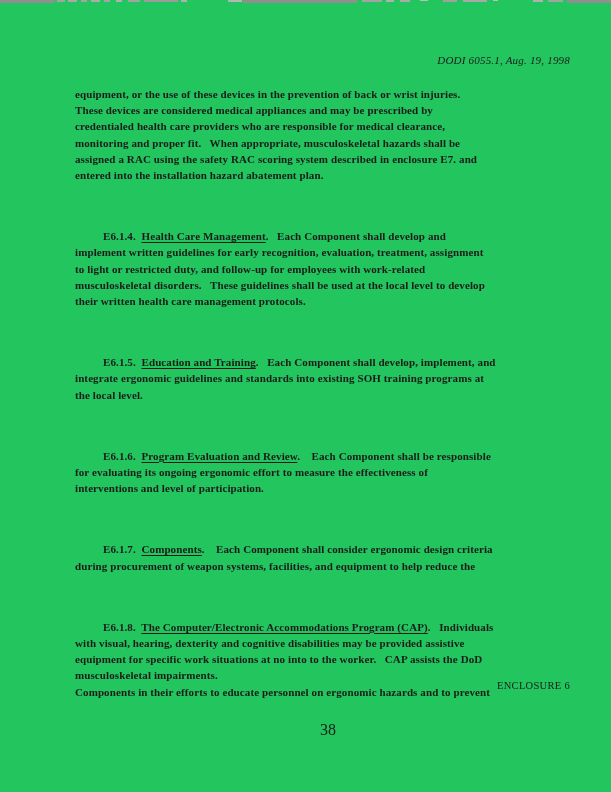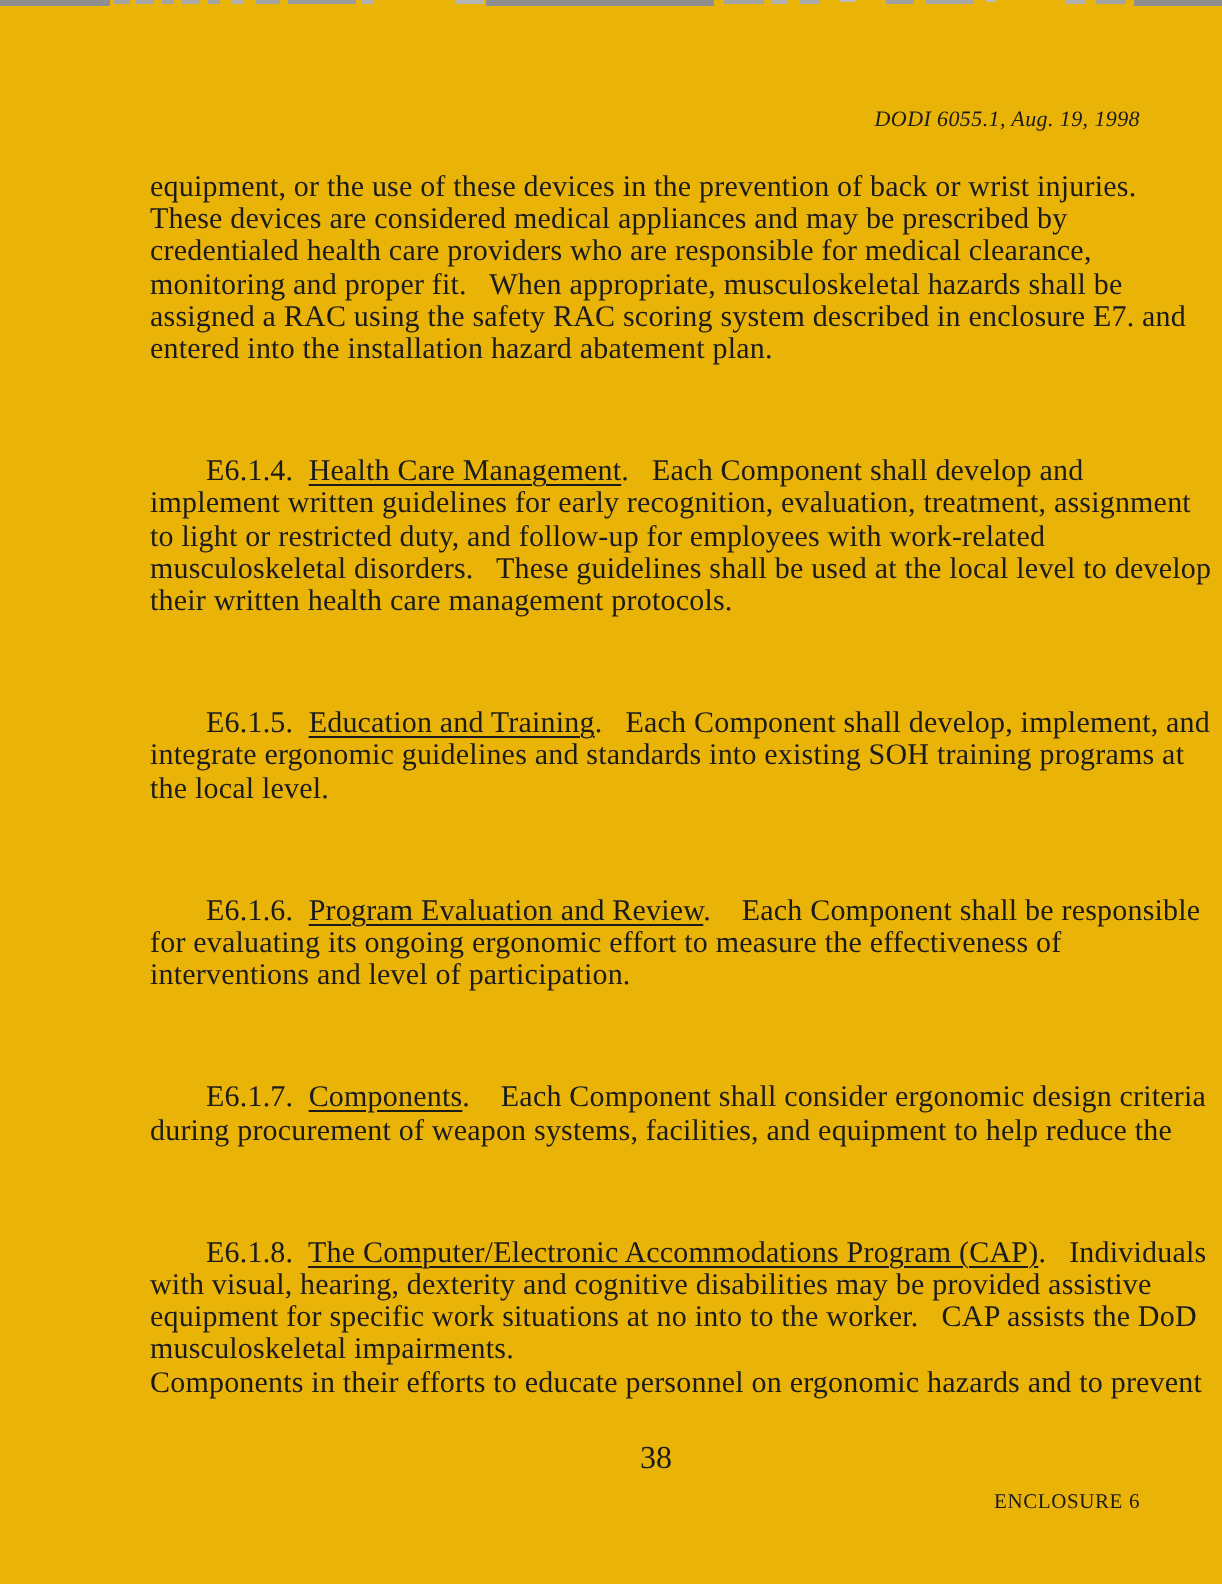--- a/index.html
+++ b/index.html
@@ -1,20 +1,20 @@
 <!DOCTYPE html>
 <html><head>
 <meta charset="utf-8">
 <style>
   html, body { margin: 0; padding: 0; background: #ffffff; }
   .page {
     position: relative;
     width: 611px;
     height: 792px;
-    background: #eab308;
+    background: #22c55e;
     font-family: "Liberation Serif", "DejaVu Serif", serif;
     color: #1b1b1b;
     overflow: hidden;
   }
   .top-artifact { position: absolute; top: 0; left: 0; width: 611px; height: 4px; }
   .top-artifact .seg { position: absolute; top: 0; }
   .header-date {
     position: absolute;
     top: 54px;
     left: 75px;
@@ -22,43 +22,44 @@
     text-align: right;
     font-style: italic;
     font-size: 11px;
     letter-spacing: 0.2px;
   }
   .doc-body {
     position: absolute;
     top: 86px;
     left: 75px;
     width: 500px;
-    font-size: 15px;
+    font-size: 11px;
     line-height: 16.2px;
     letter-spacing: 0.1px;
+    font-weight: bold;
   }
   .para { margin: 0 0 13px 0; }
   .para.indent .line:first-child { padding-left: 28px; margin-top: 45px; }
   .line { white-space: pre; }
   .u {
     text-decoration: underline;
     text-underline-offset: 2px;
     text-decoration-thickness: 1px;
   }
   .footer-page {
     position: absolute;
     top: 721px;
     left: 88px;
     width: 480px;
     text-align: center;
     font-size: 16px;
   }
   .footer-enc {
     position: absolute;
-    top: 746px;
+    top: 680px;
     left: 75px;
     width: 495px;
     text-align: right;
     font-size: 10.5px;
     letter-spacing: 0.3px;
   }
 </style>
 </head>
 <body>
 

